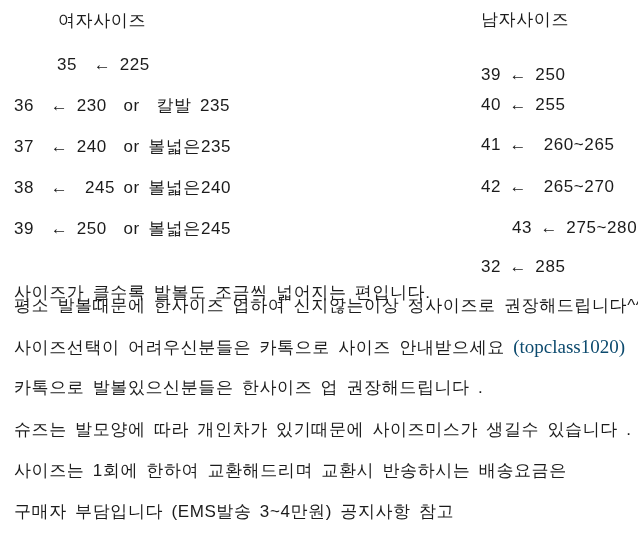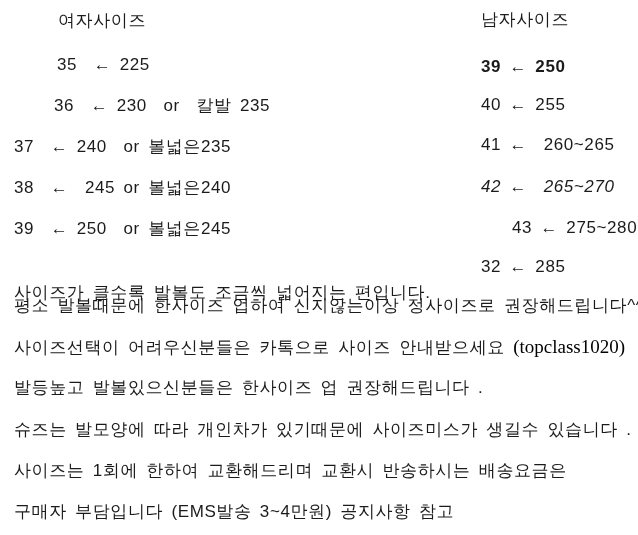--- a/index.html
+++ b/index.html
@@ -23,45 +23,45 @@
     word-spacing: 3px;
     line-height: 22px;
   }
   .col-women .line { left: 14px; }
   .col-men   .line { left: 481px; }
   .notes     .line { left: 14px; }
 
   
   .w-title { top: 10px; margin-left: 44px; }
   .w-r0 { top: 54px; margin-left: 43px; }
-  .w-r1 { top: 95px; margin-left: 40px; }
+  .w-r1 { top: 95px; }
   .w-r2 { top: 136px; }
   .w-r3 { top: 177px; }
   .w-r4 { top: 218px; }
 
   
   .m-title { top: 9px; }
-  .m-r0 { top: 56px; font-weight: bold; }
+  .m-r0 { top: 64px; }
   .m-r1 { top: 94px; }
   .m-r2 { top: 134px; }
-  .m-r3 { top: 176px; font-style: italic; }
+  .m-r3 { top: 176px; }
   .m-r4 { top: 217px; margin-left: 31px; }
   .m-r5 { top: 256px; }
 
   
   .n-0 { top: 254px; margin-top: 28px; }
   .n-1 { top: 295px; }
   .n-2 { top: 336px; }
   .n-3 { top: 377px; }
   .n-4 { top: 419px; }
   .n-5 { top: 460px; }
   .n-6 { top: 501px; }
 
   .kakao-id {
-    color: #000000;
+    color: #0c4a6e;
     font-family: "Liberation Serif", "DejaVu Serif", serif;
     font-size: 19px;
     letter-spacing: 0;
     word-spacing: 0;
   }
 </style>
 </head>
 <body>
 
 <div>
@@ -82,19 +82,19 @@
     <div class="line m-r2">41 ←  260~265</div>
     <div class="line m-r3">42 ←  265~270</div>
     <div class="line m-r4">43 ← 275~280</div>
     <div class="line m-r5">32 ← 285</div>
   </div>
 
   <div class="notes">
     <div class="line n-0">사이즈가 클수록 발볼도 조금씩 넓어지는 편입니다.</div>
     <div class="line n-1">평소 발볼때문에 한사이즈 업하여 신지않는이상 정사이즈로 권장해드립니다^^</div>
     <div class="line n-2"><span>사이즈선택이 어려우신분들은 카톡으로 사이즈 안내받으세요 </span><span class="kakao-id">(topclass1020)</span></div>
-    <div class="line n-3">발등높고 발볼있으신분들은 한사이즈 업 권장해드립니다 .</div>
+    <div class="line n-3">카톡으로 발볼있으신분들은 한사이즈 업 권장해드립니다 .</div>
     <div class="line n-4">슈즈는 발모양에 따라 개인차가 있기때문에 사이즈미스가 생길수 있습니다 .</div>
     <div class="line n-5">사이즈는 1회에 한하여 교환해드리며 교환시 반송하시는 배송요금은</div>
     <div class="line n-6">구매자 부담입니다 (EMS발송 3~4만원) 공지사항 참고</div>
   </div>
 
 </div>
 
 </body></html>

